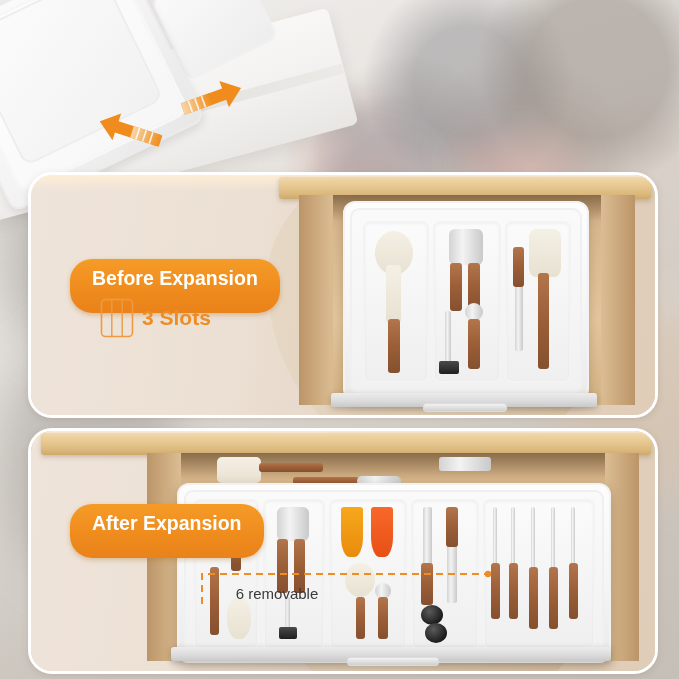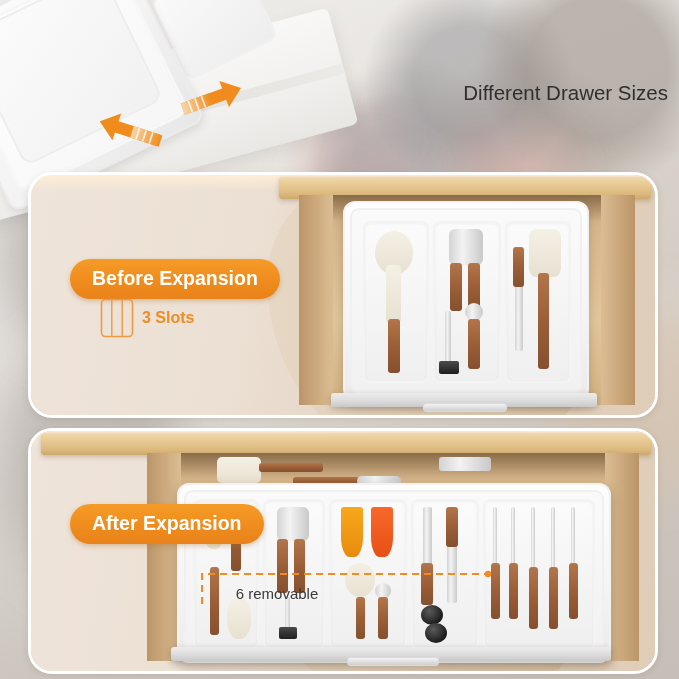--- a/index.html
+++ b/index.html
@@ -178,31 +178,31 @@
     position:absolute;height:7px;border-radius:3px;
     background:linear-gradient(180deg,#f2f2f2,#cfcfcf);
     border:1px solid #dcdcdc;
   }
 
   
   .badge{
     position:absolute;display:inline-block;
     background:linear-gradient(180deg,#f59b28 0%,#ef8c1d 55%,#e9821a 100%);
     color:#fff;font-weight:700;font-size:19.5px;
-    padding:8px 22px 9px;border-radius:22px;
+    padding:8px 22px 23px;border-radius:22px;
     box-shadow:0 2px 5px rgba(170,110,30,.35);
     white-space:nowrap;
   }
   #badge-before{left:70px;top:259px;}
   #badge-after{left:70px;top:504px;}
 
   .slots-row{position:absolute;display:flex;align-items:center;gap:8px;}
   #slots-before{left:100px;top:298px;}
   #slots-after{left:98px;top:557px;}
-  .slots-label{color:#ef8c22;font-size:16px;font-weight:700;}
+  .slots-label{color:#ef8c22;font-size:21px;font-weight:700;}
 
   
   .callout-text{
     position:absolute;left:213px;top:583px;width:128px;
     text-align:center;color:#3a3a3a;font-size:15px;line-height:1.5;
   }
 </style>
 </head>
 <body>
 
@@ -251,21 +251,20 @@
       <rect x="0" y="8" width="30" height="12" fill="url(#tailR)"></rect>
       <g stroke="#fff" stroke-width="1.6" opacity=".85">
         <line x1="8" y1="8" x2="8" y2="20"></line>
         <line x1="15" y1="8" x2="15" y2="20"></line>
         <line x1="22" y1="8" x2="22" y2="20"></line>
       </g>
     </g>
   </svg>
 
   <div class="subtitle">
-    <div>Different Drawer Sizes</div>
   </div>
 
   <div class="panel" id="panel-before">
     <div class="panel-bg"></div>
     <div class="panel-curve"></div>
     <div class="panel-hi"></div>
 
     <div class="counter"></div>
 
     <div class="cavity">

